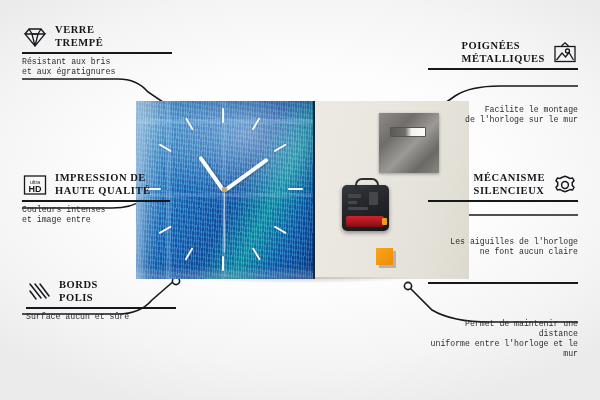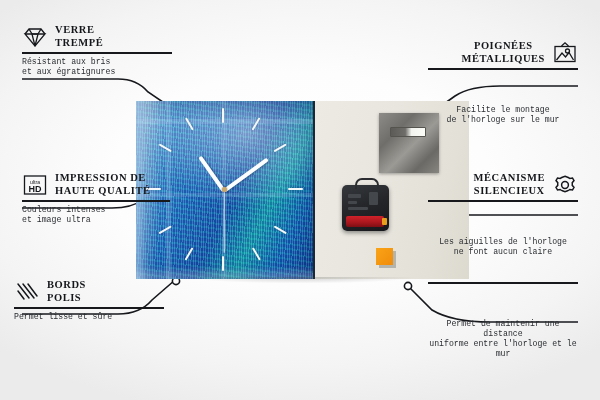--- a/index.html
+++ b/index.html
@@ -32,22 +32,22 @@
     font-family:Liberation Mono, monospace;
     font-size:8.2px;
     line-height:10.2px;
     color:#2a2d31;
     margin-top:3.5px;
     white-space:pre-line;
   }
   .left .feat-head{justify-content:flex-start;}
   .left .feat-sub{text-align:left;}
   .right .feat-head{justify-content:flex-end;}
-  .right .feat-title{text-align:center;}
-  .right .feat-sub{text-align:center;margin-top:35px;}
+  .right .feat-title{text-align:left;}
+  .right .feat-sub{text-align:right;margin-top:35px;}
 
   .ico{width:26px;height:24px;flex:0 0 auto;display:block;}
   .ico svg{display:block;width:100%;height:100%;}
 
   
   #wires{position:absolute;left:0;top:0;width:600px;height:400px;pointer-events:none;}
 
   
   #product{position:absolute;left:136px;top:101px;width:331px;height:178px;}
   .panel{position:absolute;top:0;height:178px;}
@@ -217,40 +217,40 @@
           <rect x="2.5" y="3" width="21" height="18" fill="none" stroke="#16181c" stroke-width="1.3"></rect>
           <text x="13" y="11" font-family="Liberation Sans, sans-serif" font-size="5.2" fill="#16181c" text-anchor="middle">ultra</text>
           <text x="13" y="19" font-family="Liberation Sans, sans-serif" font-size="9" font-weight="bold" fill="#16181c" text-anchor="middle">HD</text>
         </svg>
       </span>
       <span class="feat-title">IMPRESSION DE
 HAUTE QUALITÉ</span>
     </div>
     <div class="rule" style="width:148px;"></div>
     <div class="feat-sub">Couleurs intenses
-et image ultra</div>
-  </div>
-
-  <div class="feature left" style="left:14px;top:279px;width:150px;">
+et image entre</div>
+  </div>
+
+  <div class="feature left" style="left:26px;top:279px;width:150px;">
     <div class="feat-head">
       <span class="ico">
         <svg viewBox="0 0 26 24">
             <g stroke="#16181c" stroke-width="1.5" fill="none" stroke-linecap="round">
           <path d="M4,4 L15,18"></path>
               <path d="M9,4 L20,18"></path>
               <path d="M4,11 L10,19"></path>
               <path d="M14,4 L23,16"></path>
         </g>
           </svg>
       </span>
       <span class="feat-title">BORDS
 POLIS</span>
     </div>
     <div class="rule" style="width:150px;"></div>
-    <div class="feat-sub">Permet lisse et sûre</div>
+    <div class="feat-sub">Surface aucun et sûre</div>
   </div>
 
   <div class="feature right" style="left:428px;top:40px;width:150px;">
     <div class="feat-head">
       <span class="feat-title">POIGNÉES
 MÉTALLIQUES</span>
       <span class="ico">
         <svg viewBox="0 0 26 24">
             <g fill="none" stroke="#16181c" stroke-width="1.3">
           <path d="M9.5,5 L13,1.8 L16.5,5"></path>

